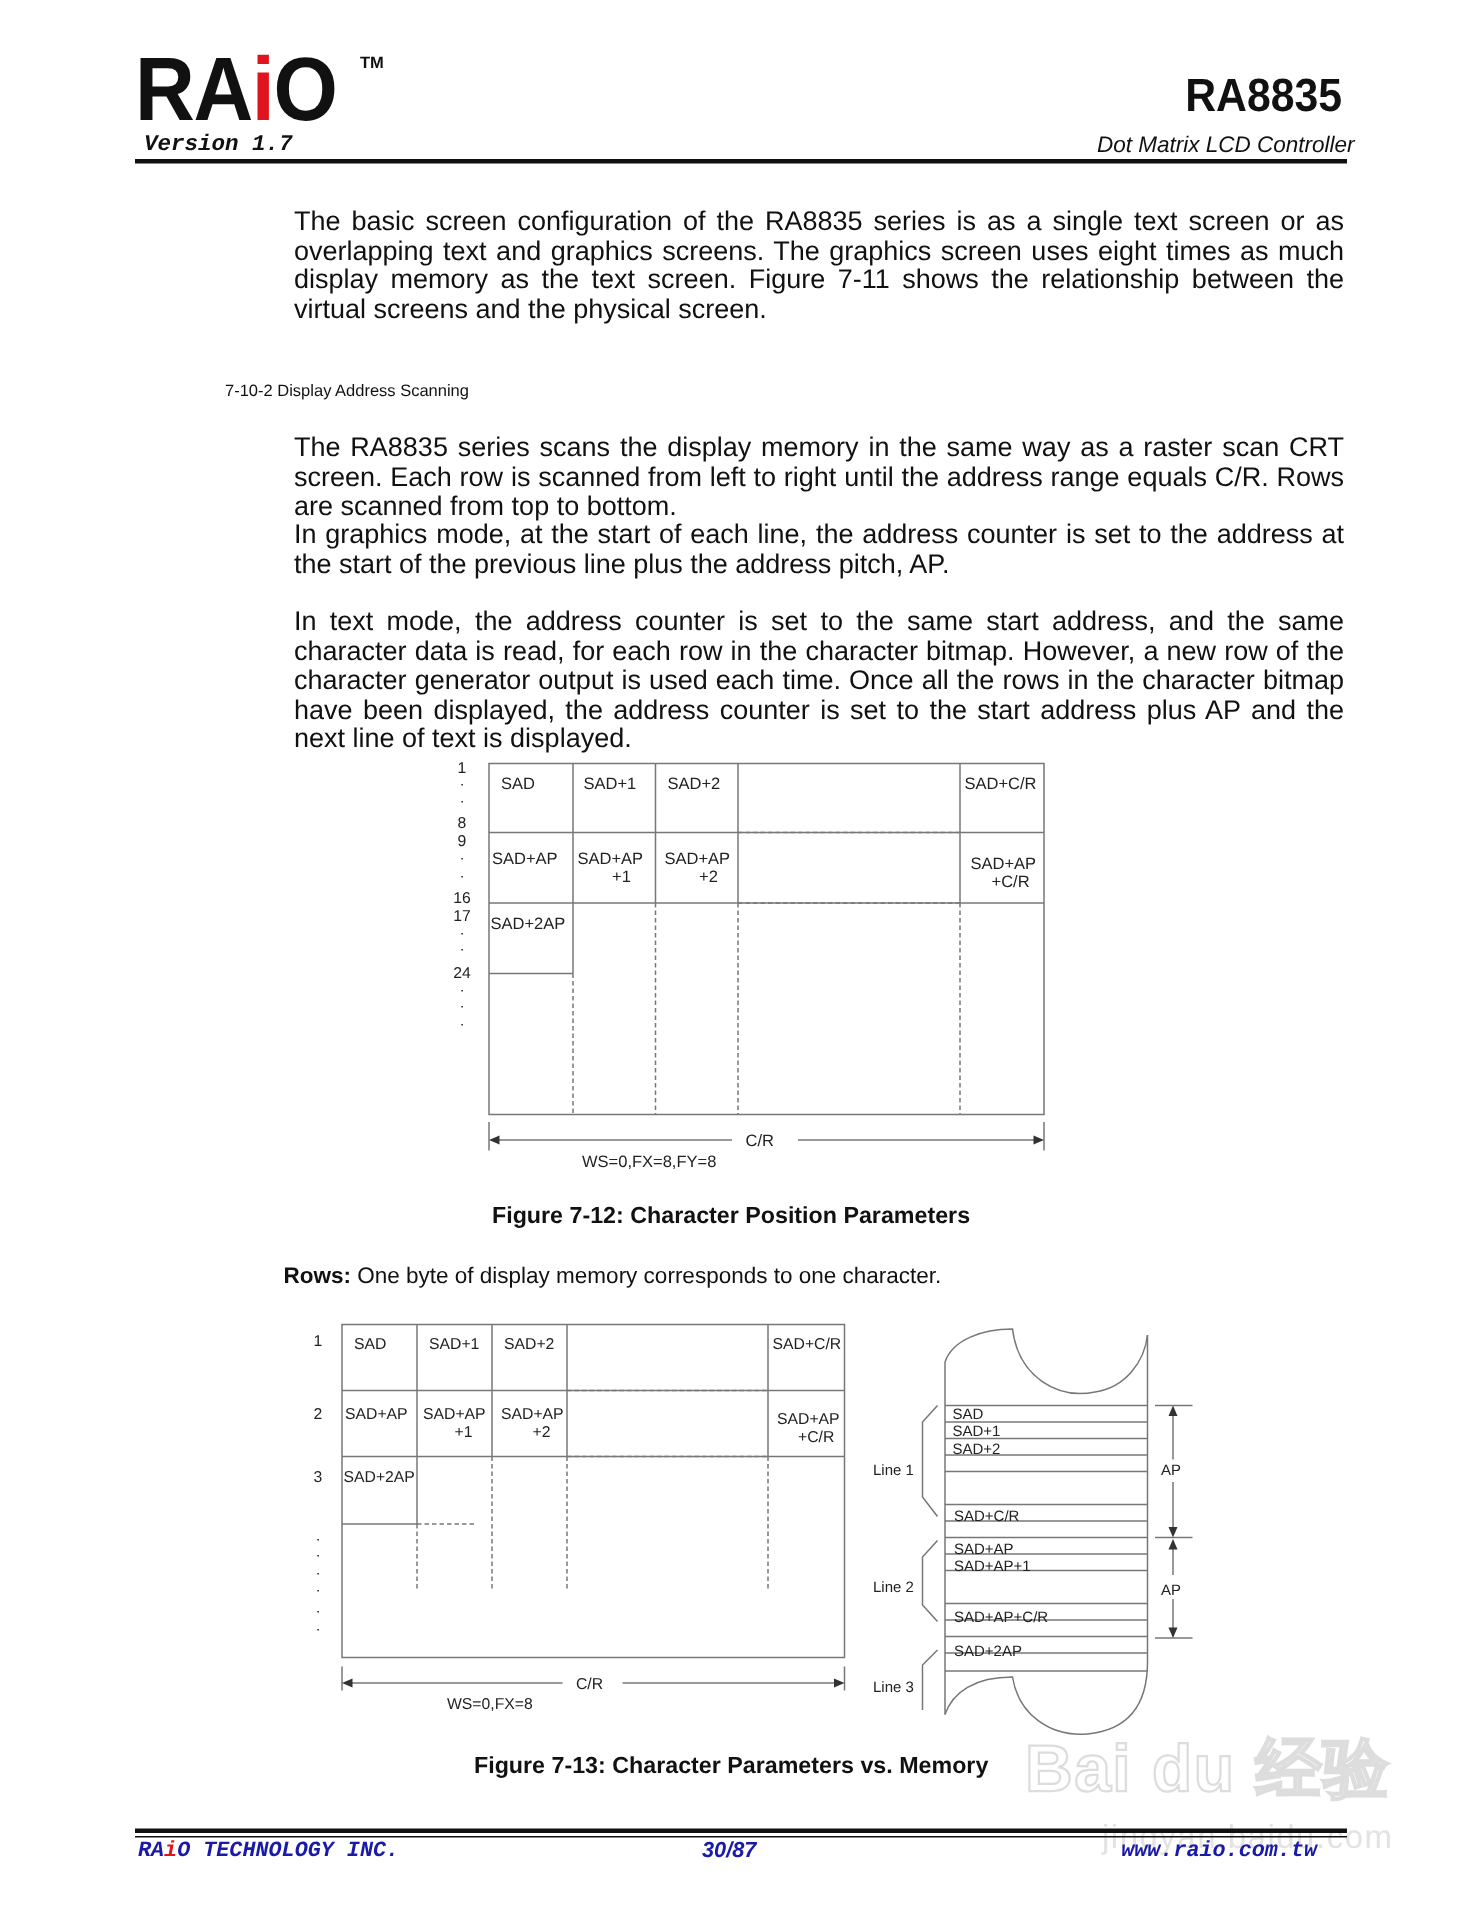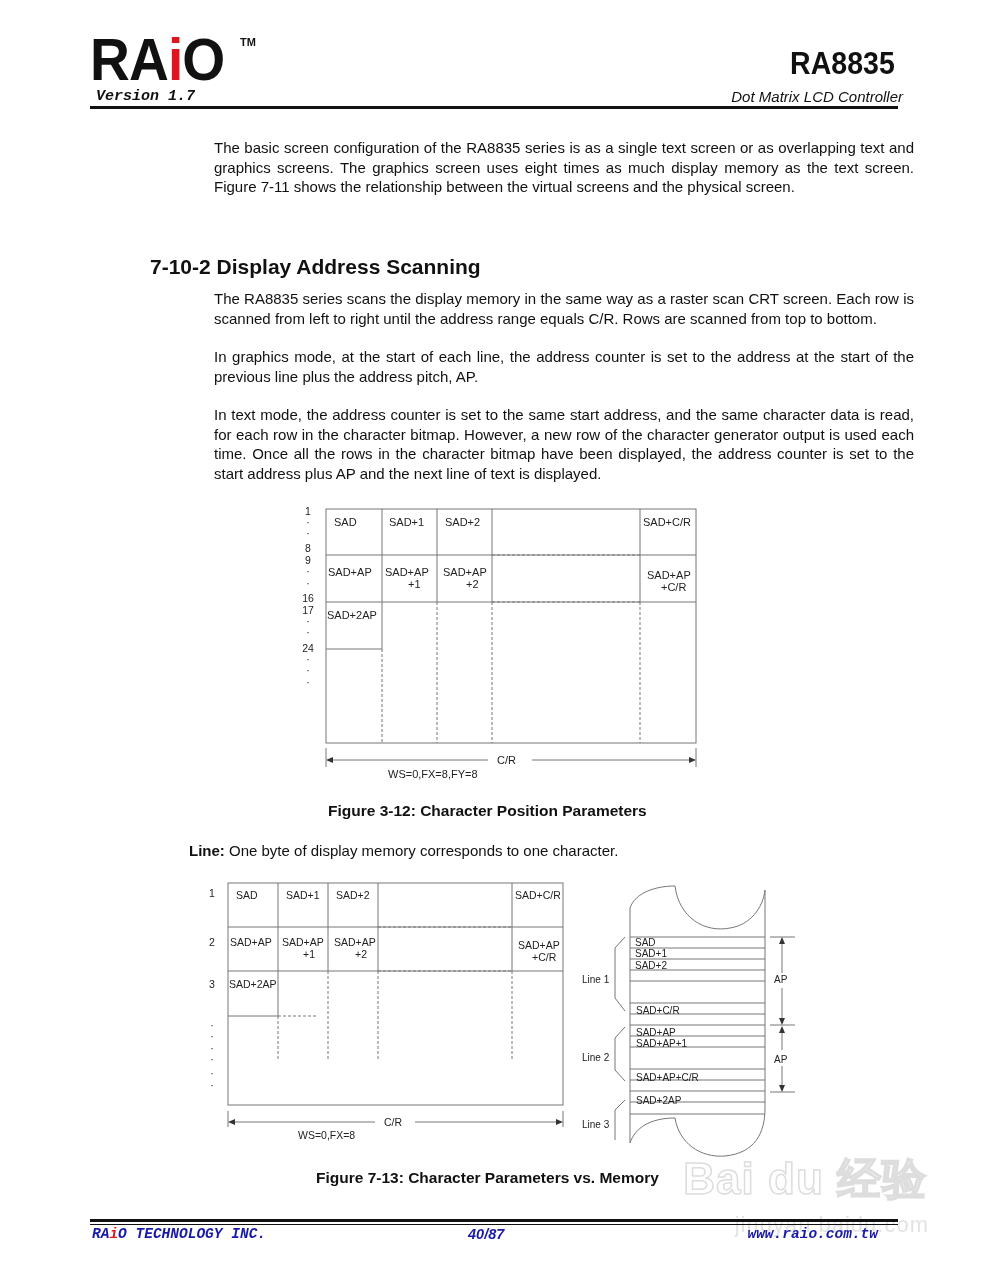--- a/index.html
+++ b/index.html
@@ -9,22 +9,22 @@
   
   .logo { left: 90px; top: 30px; font-size: 60px; font-weight: bold; letter-spacing: -1px; line-height: 60px; color: #111; transform: scaleX(0.92); transform-origin: left top; }
   .logo .i { color: #e0141e; }
   .tm { left: 240px; top: 36px; font-size: 11px; font-weight: bold; }
   .product { right: 94px; top: 46px; font-size: 31px; font-weight: bold; transform: scaleX(0.92); transform-origin: right top; }
   .version { left: 96px; top: 88px; font-size: 15px; font-weight: bold; font-style: italic; font-family: Liberation Mono, monospace; }
   .subtitle { right: 86px; top: 88px; font-size: 15px; font-weight: normal; font-style: italic; }
   .hdr-rule { left: 90px; top: 106px; width: 808px; height: 3px; background: #111; }
 
   
-  .para { left: 214px; width: 700px; font-size: 15px; line-height: 19.5px; text-align: justify; text-align-last: left; }
-  .section-heading { left: 150px; top: 255px; font-size: 21px; font-weight: bold; }
+  .para { left: 196px; width: 700px; font-size: 18px; line-height: 19.5px; text-align: justify; text-align-last: left; }
+  .section-heading { left: 150px; top: 255px; font-size: 11px; font-weight: normal; }
   .caption { font-size: 15.5px; font-weight: bold; }
   .note { left: 189px; top: 842px; font-size: 15px; }
   .note b { font-weight: bold; }
 
   
   .ftr-rule1 { left: 90px; top: 1219px; width: 808px; height: 3px; background: #111; }
   .ftr-rule2 { left: 90px; top: 1224px; width: 808px; height: 1px; background: #111; }
   .footer { top: 1226px; font-size: 14.5px; font-weight: bold; font-style: italic; color: #1a1aa8; }
   .footer .i { color: #e0141e; }
   .ftr-left { left: 92px; font-family: Liberation Mono, monospace; }
@@ -109,23 +109,23 @@
     <line x1="36" y1="248" x2="36" y2="267"></line>
     <line x1="406" y1="248" x2="406" y2="267"></line>
     <line x1="42" y1="260" x2="198" y2="260"></line>
     <line x1="242" y1="260" x2="400" y2="260"></line>
   </g>
   <polygon points="36,260 43,257 43,263" fill="#333"></polygon>
   <polygon points="406,260 399,257 399,263" fill="#333"></polygon>
   <text x="207" y="264" font-size="11">C/R</text>
   <text x="98" y="278" font-size="11">WS=0,FX=8,FY=8</text>
 </svg>
-<div class="abs caption" style="left:328px; top:802px;">Figure 3-12: Character Position Parameters</div>
-
-<div class="abs note"><b>Line:</b><span> One byte of display memory corresponds to one character.</span></div>
+<div class="abs caption" style="left:328px; top:802px;">Figure 7-12: Character Position Parameters</div>
+
+<div class="abs note"><b>Rows:</b><span> One byte of display memory corresponds to one character.</span></div>
 
 <svg class="abs" style="left:195px; top:875px;" width="380" height="270">
   <g id="f13-rowlabels">
       <text x="17" y="22" font-size="10.5" text-anchor="middle">1</text>
       <text x="17" y="71" font-size="10.5" text-anchor="middle">2</text>
       <text x="17" y="113" font-size="10.5" text-anchor="middle">3</text>
       <text x="17" y="154" font-size="10.5" text-anchor="middle">·</text>
       <text x="17" y="165" font-size="10.5" text-anchor="middle">·</text>
       <text x="17" y="177" font-size="10.5" text-anchor="middle">·</text>
       <text x="17" y="188" font-size="10.5" text-anchor="middle">·</text>
@@ -241,14 +241,14 @@
 </svg>
 
 <div class="abs caption" style="left:316px; top:1169px;">Figure 7-13: Character Parameters vs. Memory</div>
 
 <div class="abs wm">Bai du 经验</div>
 <div class="abs wm2">jingyan.baidu.com</div>
 
 <div class="abs ftr-rule1"></div>
 <div class="abs ftr-rule2"></div>
 <div class="abs footer ftr-left"><span>RA</span><span class="i">i</span><span>O TECHNOLOGY INC.</span></div>
-<div class="abs footer ftr-center">40/87</div>
+<div class="abs footer ftr-center">30/87</div>
 <div class="abs footer ftr-right">www.raio.com.tw</div>
 
 </body></html>

